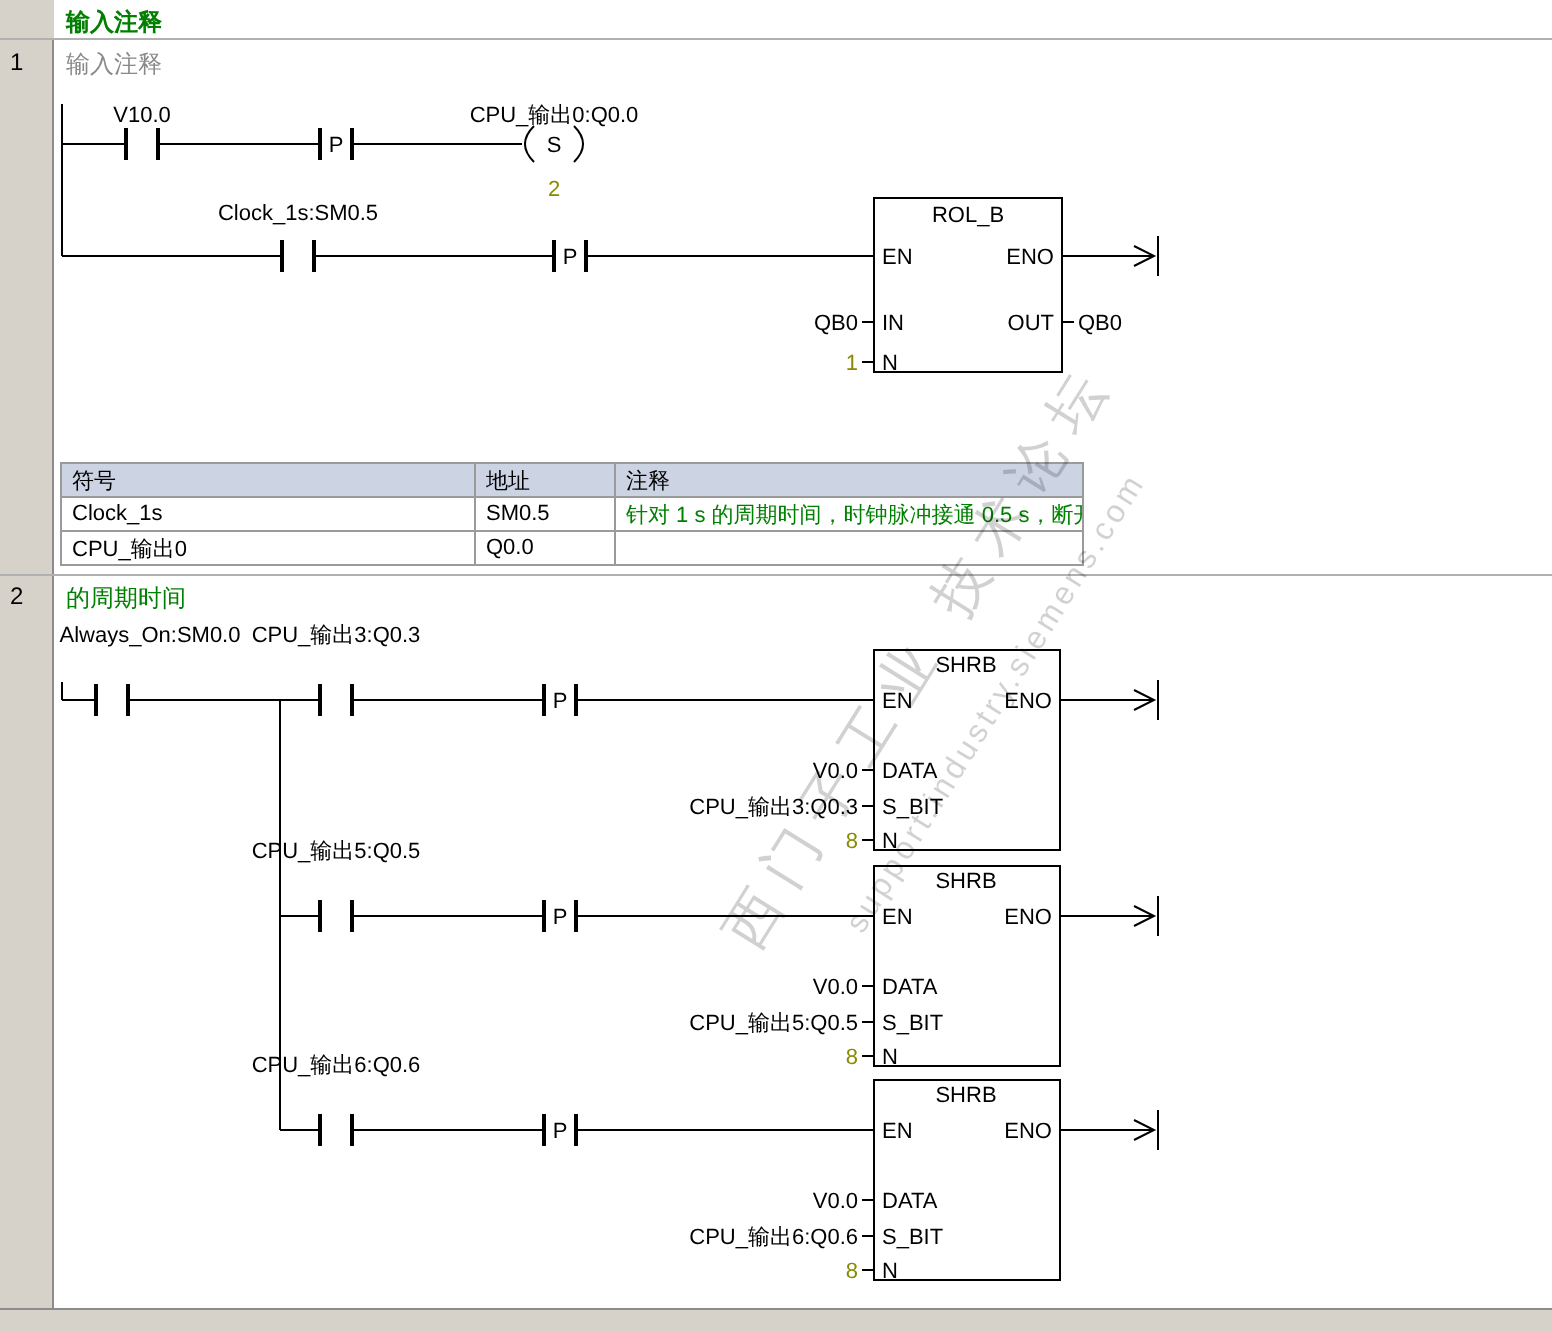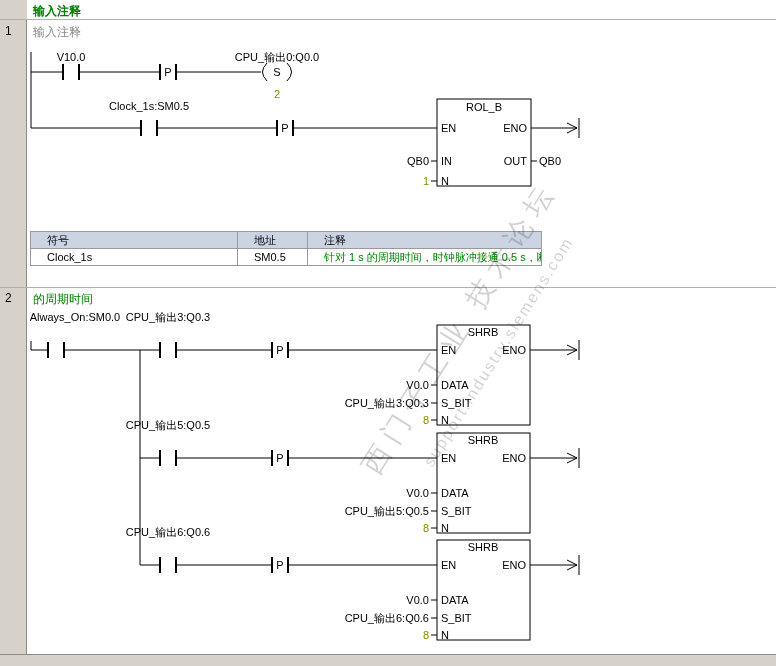--- a/index.html
+++ b/index.html
@@ -23,21 +23,21 @@
   svg.ladder { position:absolute; }
   svg line, svg path { stroke:#000; fill:none; stroke-width:1; }
   svg line.bar { stroke-width:2; }
   svg rect.blk { fill:#ffffff; stroke:#000; stroke-width:1; }
   svg text { stroke:none; fill:#000; font-size:11px; font-family:"Liberation Sans","DejaVu Sans",sans-serif; }
   svg text.operand { fill:#8a8a00; }
 
   table.symtab { position:absolute; left:30px; top:231px; width:511px;
     border-collapse:collapse; table-layout:fixed; font-size:11px; }
   table.symtab th, table.symtab td { border:1px solid #9a9a9a; height:17px;
-    padding:0 16px; text-align:left; font-weight:normal; white-space:nowrap;
+    padding:0 5px; text-align:left; font-weight:normal; white-space:nowrap;
     overflow:hidden; background:#fff; }
   table.symtab th { background:#ccd4e4; }
   td.green { color:#008000; }
   .col-sym { width:207px; } .col-addr { width:70px; } .col-com { width:234px; }
 
   .watermark { position:absolute; left:195px; top:300px; width:560px;
     transform:rotate(-58deg); transform-origin:50% 50%;
     text-align:center; color:rgba(0,0,0,0.18); pointer-events:none; }
   .watermark .wm1 { font-size:28px; letter-spacing:8px; white-space:nowrap; }
   .watermark .wm2 { font-size:16px; letter-spacing:2px; margin-top:18px; white-space:nowrap; }
@@ -138,20 +138,25 @@
         <th>地址</th>
         <th>注释</th>
       </tr>
     </thead>
     <tbody>
       <tr>
         <td>Clock_1s</td>
         <td>SM0.5</td>
         <td class="green">针对 1 s 的周期时间，时钟脉冲接通 0.5 s，断开 0.5 s.</td>
       </tr>
+      <tr>
+        <td>CPU_输出0</td>
+        <td>Q0.0</td>
+        <td class="green"></td>
+      </tr>
     </tbody>
   </table>
 
   <div class="hline" style="top:287px"></div>
   <div class="net-title green" style="top:291px">的周期时间</div>
 
   <svg class="ladder" style="left:26px;top:305px" width="750" height="350" viewBox="0 0 750 350">
 
     <line x1="5" y1="36" x2="5" y2="45"></line>
     <line x1="5" y1="45" x2="22" y2="45"></line>

